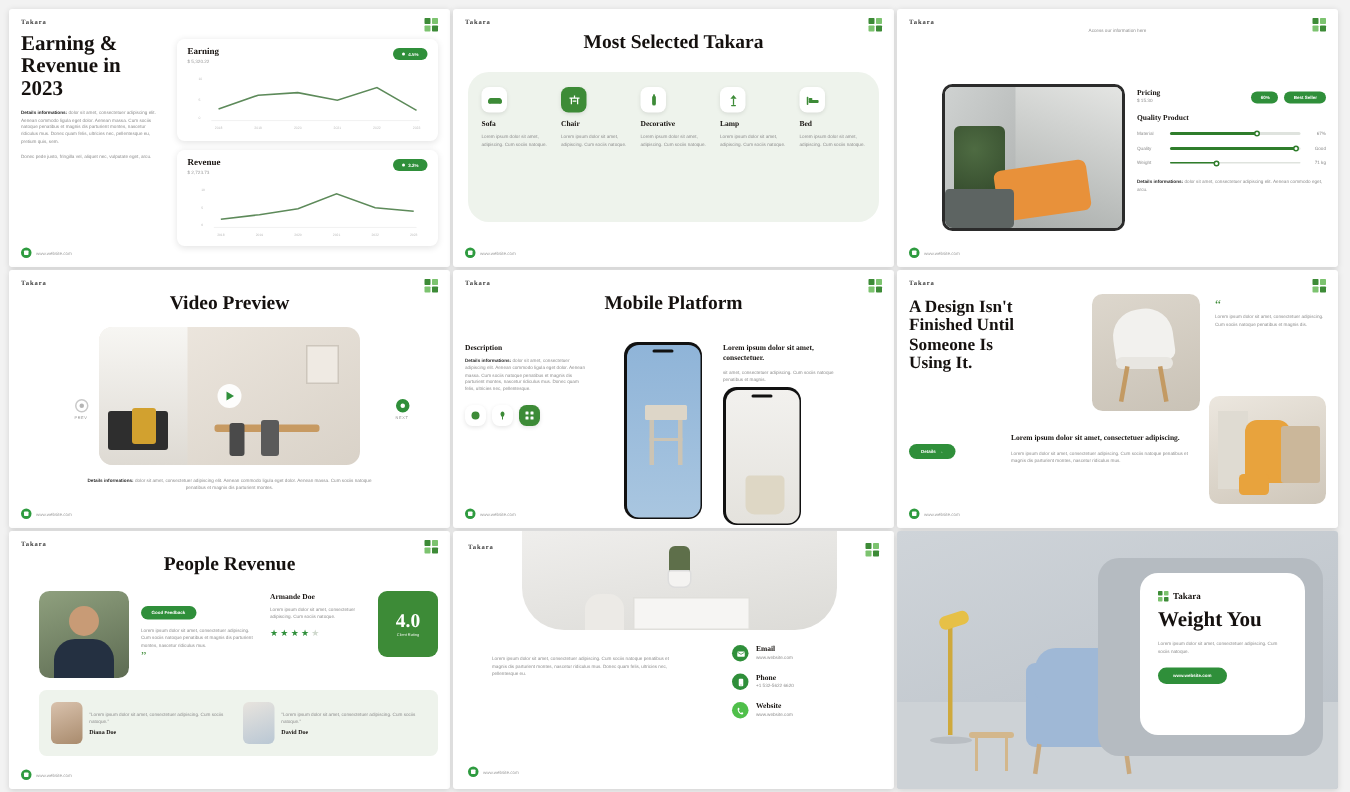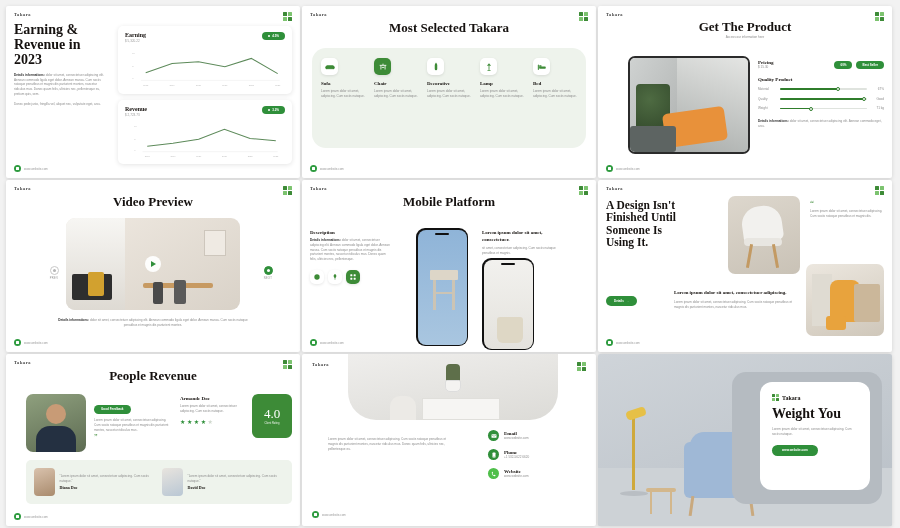--- a/index.html
+++ b/index.html
@@ -43,21 +43,21 @@
   .phone{background:#111;border-radius:9px;padding:1.5px;}
   .phone .scr{border-radius:8px;overflow:hidden;height:100%;}
   
   .play{width:16px;height:16px;border-radius:50%;background:rgba(255,255,255,.92);display:flex;align-items:center;justify-content:center;}
   .play .tri{width:0;height:0;border-left:5px solid #2f8f3a;border-top:3px solid transparent;border-bottom:3px solid transparent;margin-left:1.5px;}
   .navbtn{width:9px;height:9px;border-radius:50%;border:.8px solid #c9c9c9;display:flex;align-items:center;justify-content:center;}
   .navbtn.on{background:#2f8f3a;border-color:#2f8f3a;}
   .navlbl{font-size:2.6px;color:#8f8f8f;letter-spacing:.4px;margin-top:2px;text-align:center;}
   
   .rate{background:#3d8b37;border-radius:6px;color:#fff;display:flex;flex-direction:column;align-items:center;justify-content:center;}
-  .rate .n{font-family:"Liberation Serif",serif;font-weight:normal;font-size:13px;line-height:1;}
+  .rate .n{font-family:"Liberation Serif",serif;font-weight:bold;font-size:13px;line-height:1;}
   .rate .l{font-size:2.6px;opacity:.9;margin-top:2px;}
   .star{color:#2f8f3a;font-size:6px;letter-spacing:1.5px;}
   .star .off{color:#cfd8cd;}
   .tband{background:#eef3ec;border-radius:5px;}
   
   .cicon{width:11px;height:11px;border-radius:50%;display:flex;align-items:center;justify-content:center;color:#fff;font-size:5px;}
   .clabel{font-family:"Liberation Serif",serif;font-weight:bold;font-size:5px;color:#16120f;}
   
   .ty-card{background:#fff;border-radius:12px;}
   .sofa-body{background:#9fb8d6;border-radius:6px;}
@@ -226,21 +226,20 @@
 
   <div class="slide">
     <div class="inner">
       <div class="brand">Takara</div>
       <div class="logo-mark">
           <i></i>
           <i></i>
           <i></i>
           <i></i>
         </div>
-      <div class="h1 center" style="font-size:13px;margin-top:3px;">Get The Product</div>
       <div class="tiny center" style="margin-top:1px">Access our information here</div>
 
       <div class="device" style="position:absolute;top:44px;left:22px;width:122px;height:98px;">
         <div style="width:100%;height:100%;background:linear-gradient(120deg,#cfd2d1 0%,#b9bcbb 40%,#8f9492 100%);position:relative;overflow:hidden;">
           <div style="position:absolute;right:0;top:0;width:60%;height:100%;background:linear-gradient(200deg,#e4e5e3,#a9adab);"></div>
           <div style="position:absolute;left:6px;top:26px;width:34px;height:52px;background:radial-gradient(circle at 40% 30%,#4e6b42,#2f4428);border-radius:4px;"></div>
           <div style="position:absolute;left:34px;bottom:8px;width:62px;height:34px;background:#e8913a;border-radius:5px;transform:rotate(-8deg);"></div>
           <div style="position:absolute;left:0;bottom:0;width:46px;height:26px;background:#5d6462;border-radius:3px;"></div>
         </div>
       </div>

